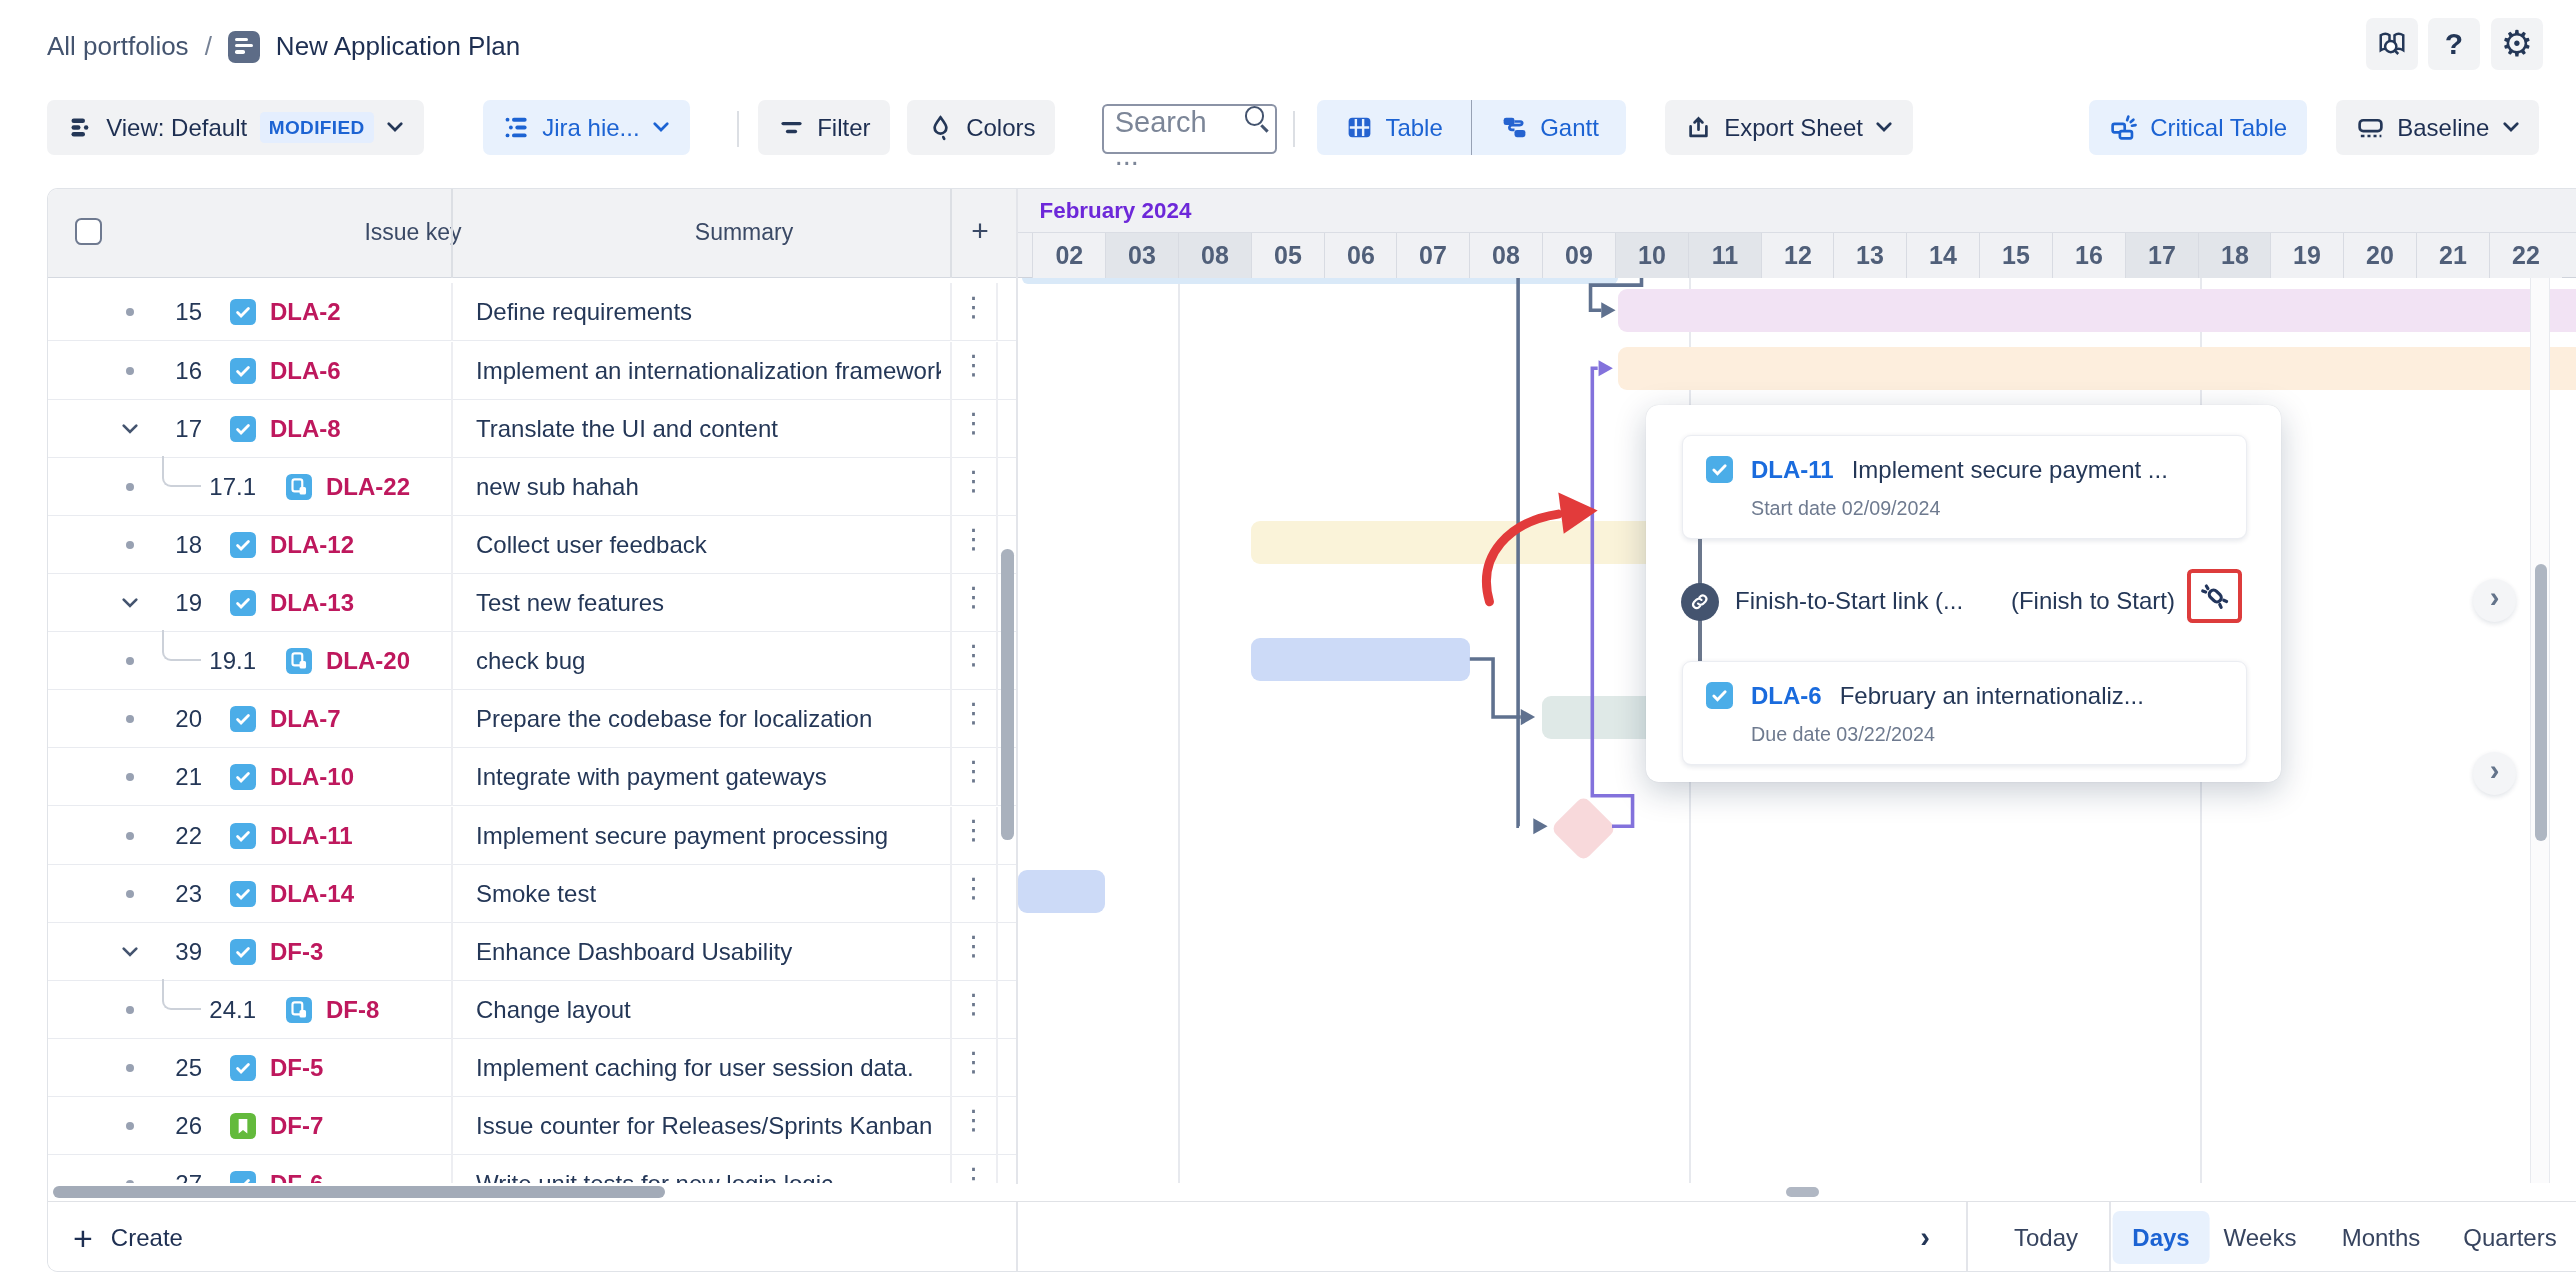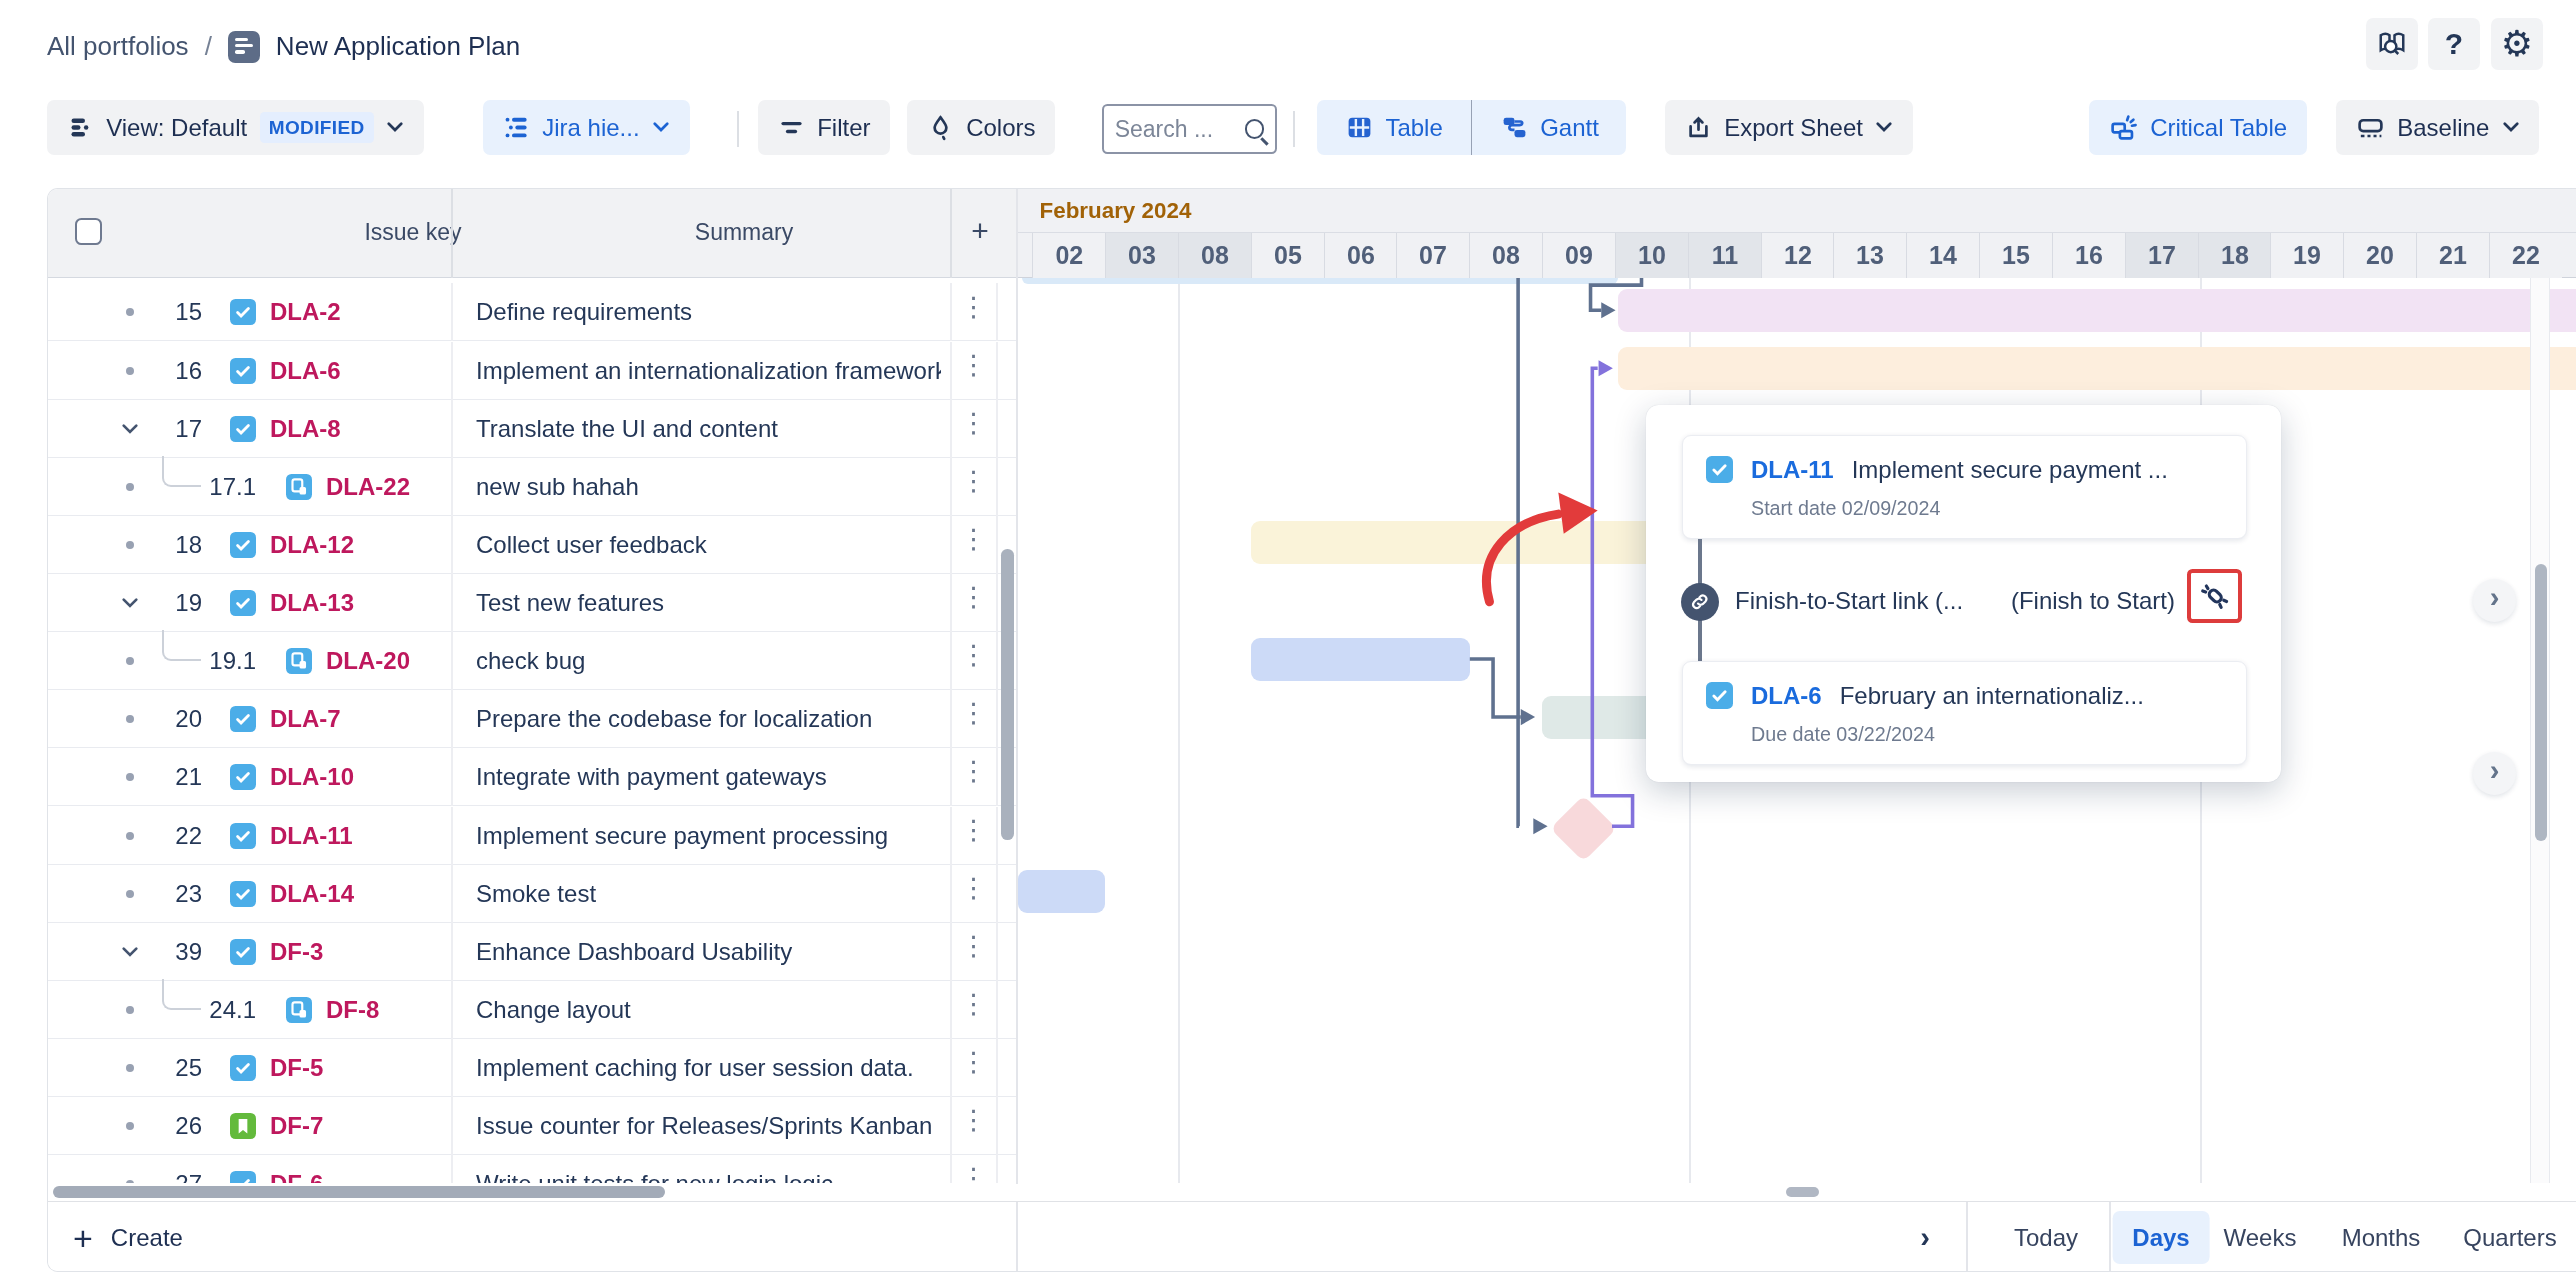--- a/index.html
+++ b/index.html
@@ -20,21 +20,21 @@
 
   
   .tbtn { top:100px; height:55px; border-radius:7.2px; background:#f1f2f4; display:flex; align-items:center;
     gap:12.5px; padding:0 19.7px; font-size:24px; color:#1e2f52; white-space:nowrap; }
   .tbtn.blue { background:#e8f1fd; color:#1c63d3; }
   .badge { background:#e4eefe; color:#1c63d3; font-size:19px; font-weight:bold; letter-spacing:0.4px;
     border-radius:4.5px; padding:4.5px 9px; }
   .vdiv { top:111px; width:1.8px; height:36px; background:#dcdfe4; }
   .chev { width:18px; height:10.7px; }
   #search-box { left:1102px; top:104px; width:175px; height:50px; border:2.7px solid #8b93a6; border-radius:5.4px;
-    background:#fff; display:flex; align-items:center; padding:0 10.7px; gap:9px; font-size:23px; color:#7c8698; }
+    background:#fff; display:flex; align-items:flex-start; padding:0 10.7px; gap:9px; font-size:29px; color:#7c8698; }
   .mag { width:19.7px; height:19.7px; border:2.7px solid #44546f; border-radius:50%; position:relative; flex:none; }
   .mag:after { content:""; position:absolute; width:2.7px; height:9px; background:#44546f; left:16px; top:16px; transform:rotate(-45deg); }
   #seg { left:1317px; top:100px; width:309px; height:55px; background:#e8f1fd; border-radius:7.2px; display:flex; align-items:center; }
   #seg .half { flex:1; display:flex; align-items:center; justify-content:center; gap:11.6px; font-size:24px; color:#1c63d3; height:100%; }
   #seg .segdiv { width:1.8px; height:55px; background:#97a1b4; }
 
   
   #mainbox { left:47px; top:188px; width:2529px; height:1084px; border:1.8px solid #e0e3e8; border-right:none;
     border-radius:10.7px 0 0 10.7px; position:absolute; overflow:hidden; background:#fff; }
 
@@ -59,21 +59,21 @@
   .row .summary { position:absolute; left:428px; top:15px; width:465px; white-space:nowrap; overflow:hidden; color:#243757; }
   .row .kebab { position:absolute; left:905px; top:7.2px; width:43px; text-align:center; font-size:27px; color:#6b778c; letter-spacing:1.8px; }
   .row .cdiv { position:absolute; top:0; width:1.8px; height:58px; background:#edeef2; }
   .elbow { position:absolute; left:114px; top:-1.8px; width:39px; height:31px; border-left:2.7px solid #ccd1d9;
     border-bottom:2.7px solid #ccd1d9; border-bottom-left-radius:9px; }
   #table-vscroll { left:953px; top:360px; width:12.5px; height:291px; border-radius:6.3px; background:#a9b1bd; }
   #panel-divider { left:968px; top:0; width:1.8px; height:1084px; background:#e3e5ea; }
 
   
   #ghead { left:970px; top:0; width:1560px; height:89px; background:#f0f1f4; border-bottom:1.8px solid #cfd3db; }
-  #gmonth { position:absolute; left:21.5px; top:9px; font-size:22.4px; font-weight:600; color:#a16207; }
+  #gmonth { position:absolute; left:21.5px; top:9px; font-size:22.4px; font-weight:600; color:#6d28d9; }
   #gdays { position:absolute; left:0; top:43px; width:1560px; height:47px; border-top:1.8px solid #dadde4; }
   .day { position:absolute; top:0; height:45px; border-left:0.9px solid #d8dbe2; background:#f0f1f4;
     display:flex; align-items:center; justify-content:center; font-size:25px; font-weight:600; color:#505f79; }
   .day.we { background:#e2e5ea; }
 
   
   #gbody { left:970px; top:89px; width:1560px; height:905px; overflow:hidden; background:#fff; }
   .gridline { position:absolute; top:0; width:1.8px; height:905px; background:#e7e9ee; }
   .gbar { position:absolute; height:43px; border-radius:9px; }
   #milestone { position:absolute; left:542px; top:527px; width:47px; height:47px; background:#f8d9db; border-radius:8px; transform:rotate(45deg); }

